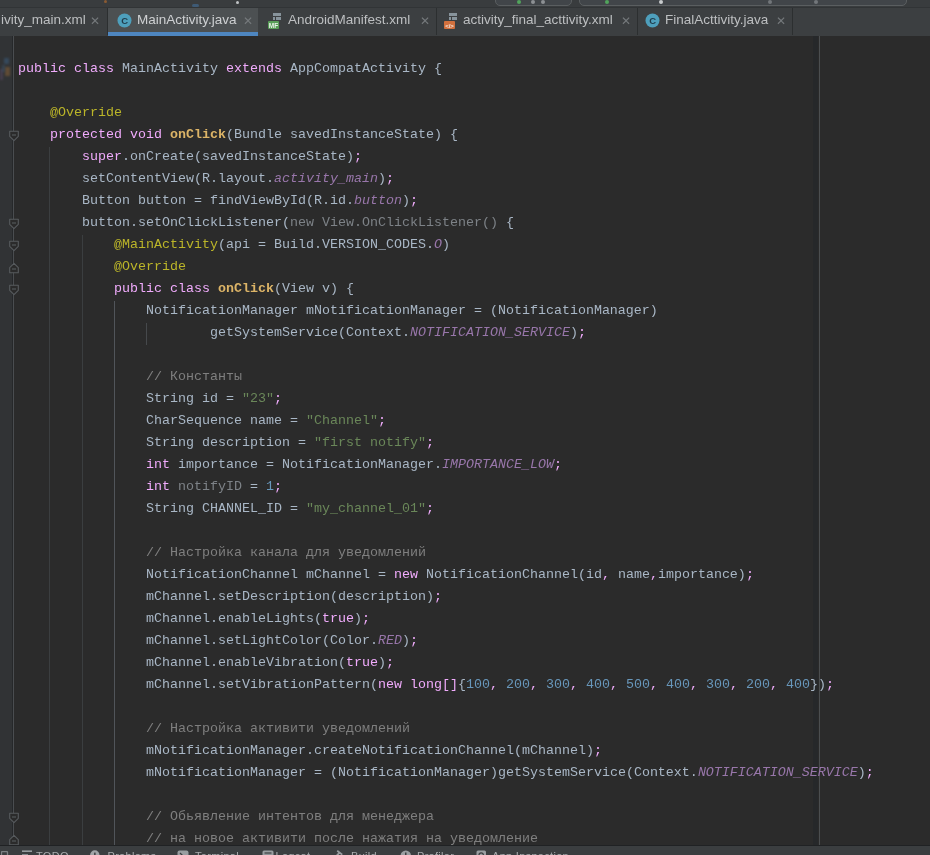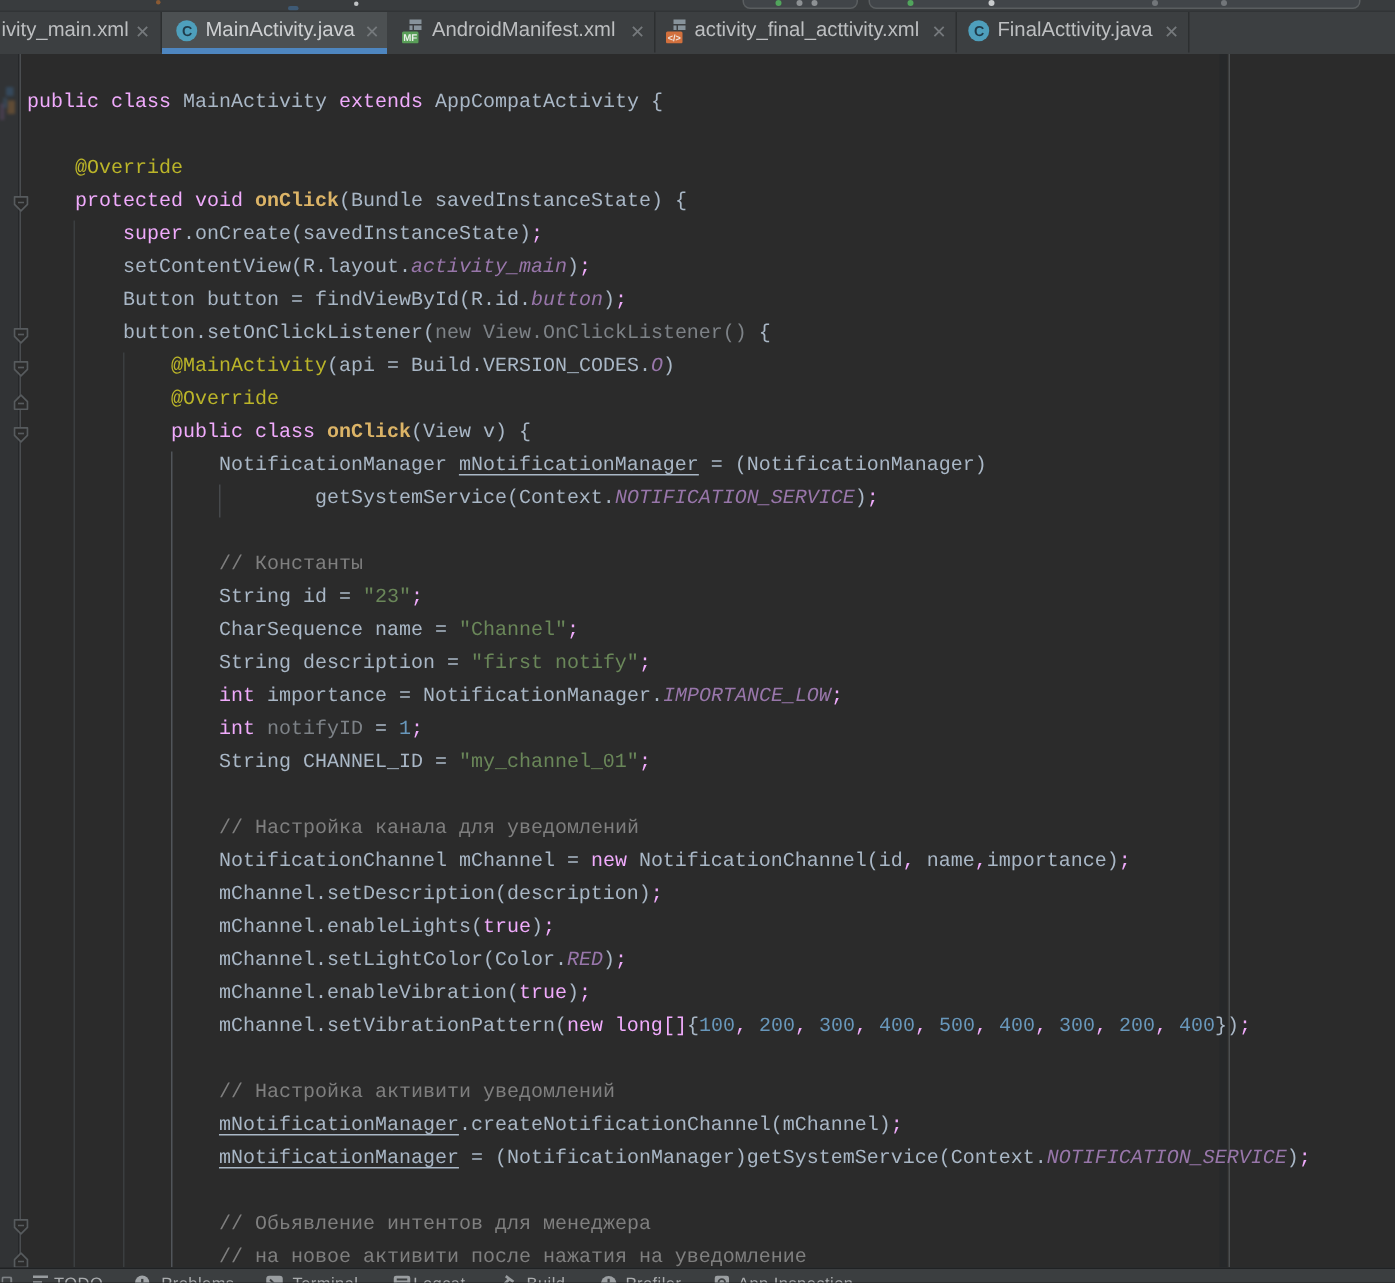--- a/index.html
+++ b/index.html
@@ -26,21 +26,21 @@
   pre#code{position:absolute;left:0;top:21.5px;margin:0;padding-left:18px;font-family:"Liberation Mono",monospace;
      font-size:13.333px;line-height:22px;color:#a9b7c6;white-space:pre;}
   .k{color:#f0abfc;} 
   .a{color:#bbb529;margin-top:12px;} 
   .s{color:#6a8759;} 
   .n{color:#6897bb;} 
   .c{color:#7f7f7f;margin-top:11px;} 
   .f{color:#9876aa;font-style:italic;} 
   .m{color:#dcb467;font-weight:bold;} 
   .g{color:#7d8287;} 
-  .u{text-decoration:underline;text-underline-offset:2.5px;}
+  .u{text-underline-offset:2.5px;}
   .fold{position:absolute;left:7.5px;}
   
   #status{position:absolute;left:0;top:845px;width:930px;height:10px;background:#3b3e40;border-top:1px solid #202224;box-sizing:border-box;}
   .stxt{position:absolute;top:849.6px;font-size:11px;font-weight:normal;letter-spacing:0.3px;color:#a9acae;white-space:nowrap;}
   .sicon{position:absolute;top:849.5px;}
 </style>
 </head>
 <body>
 <div id="root">
 

